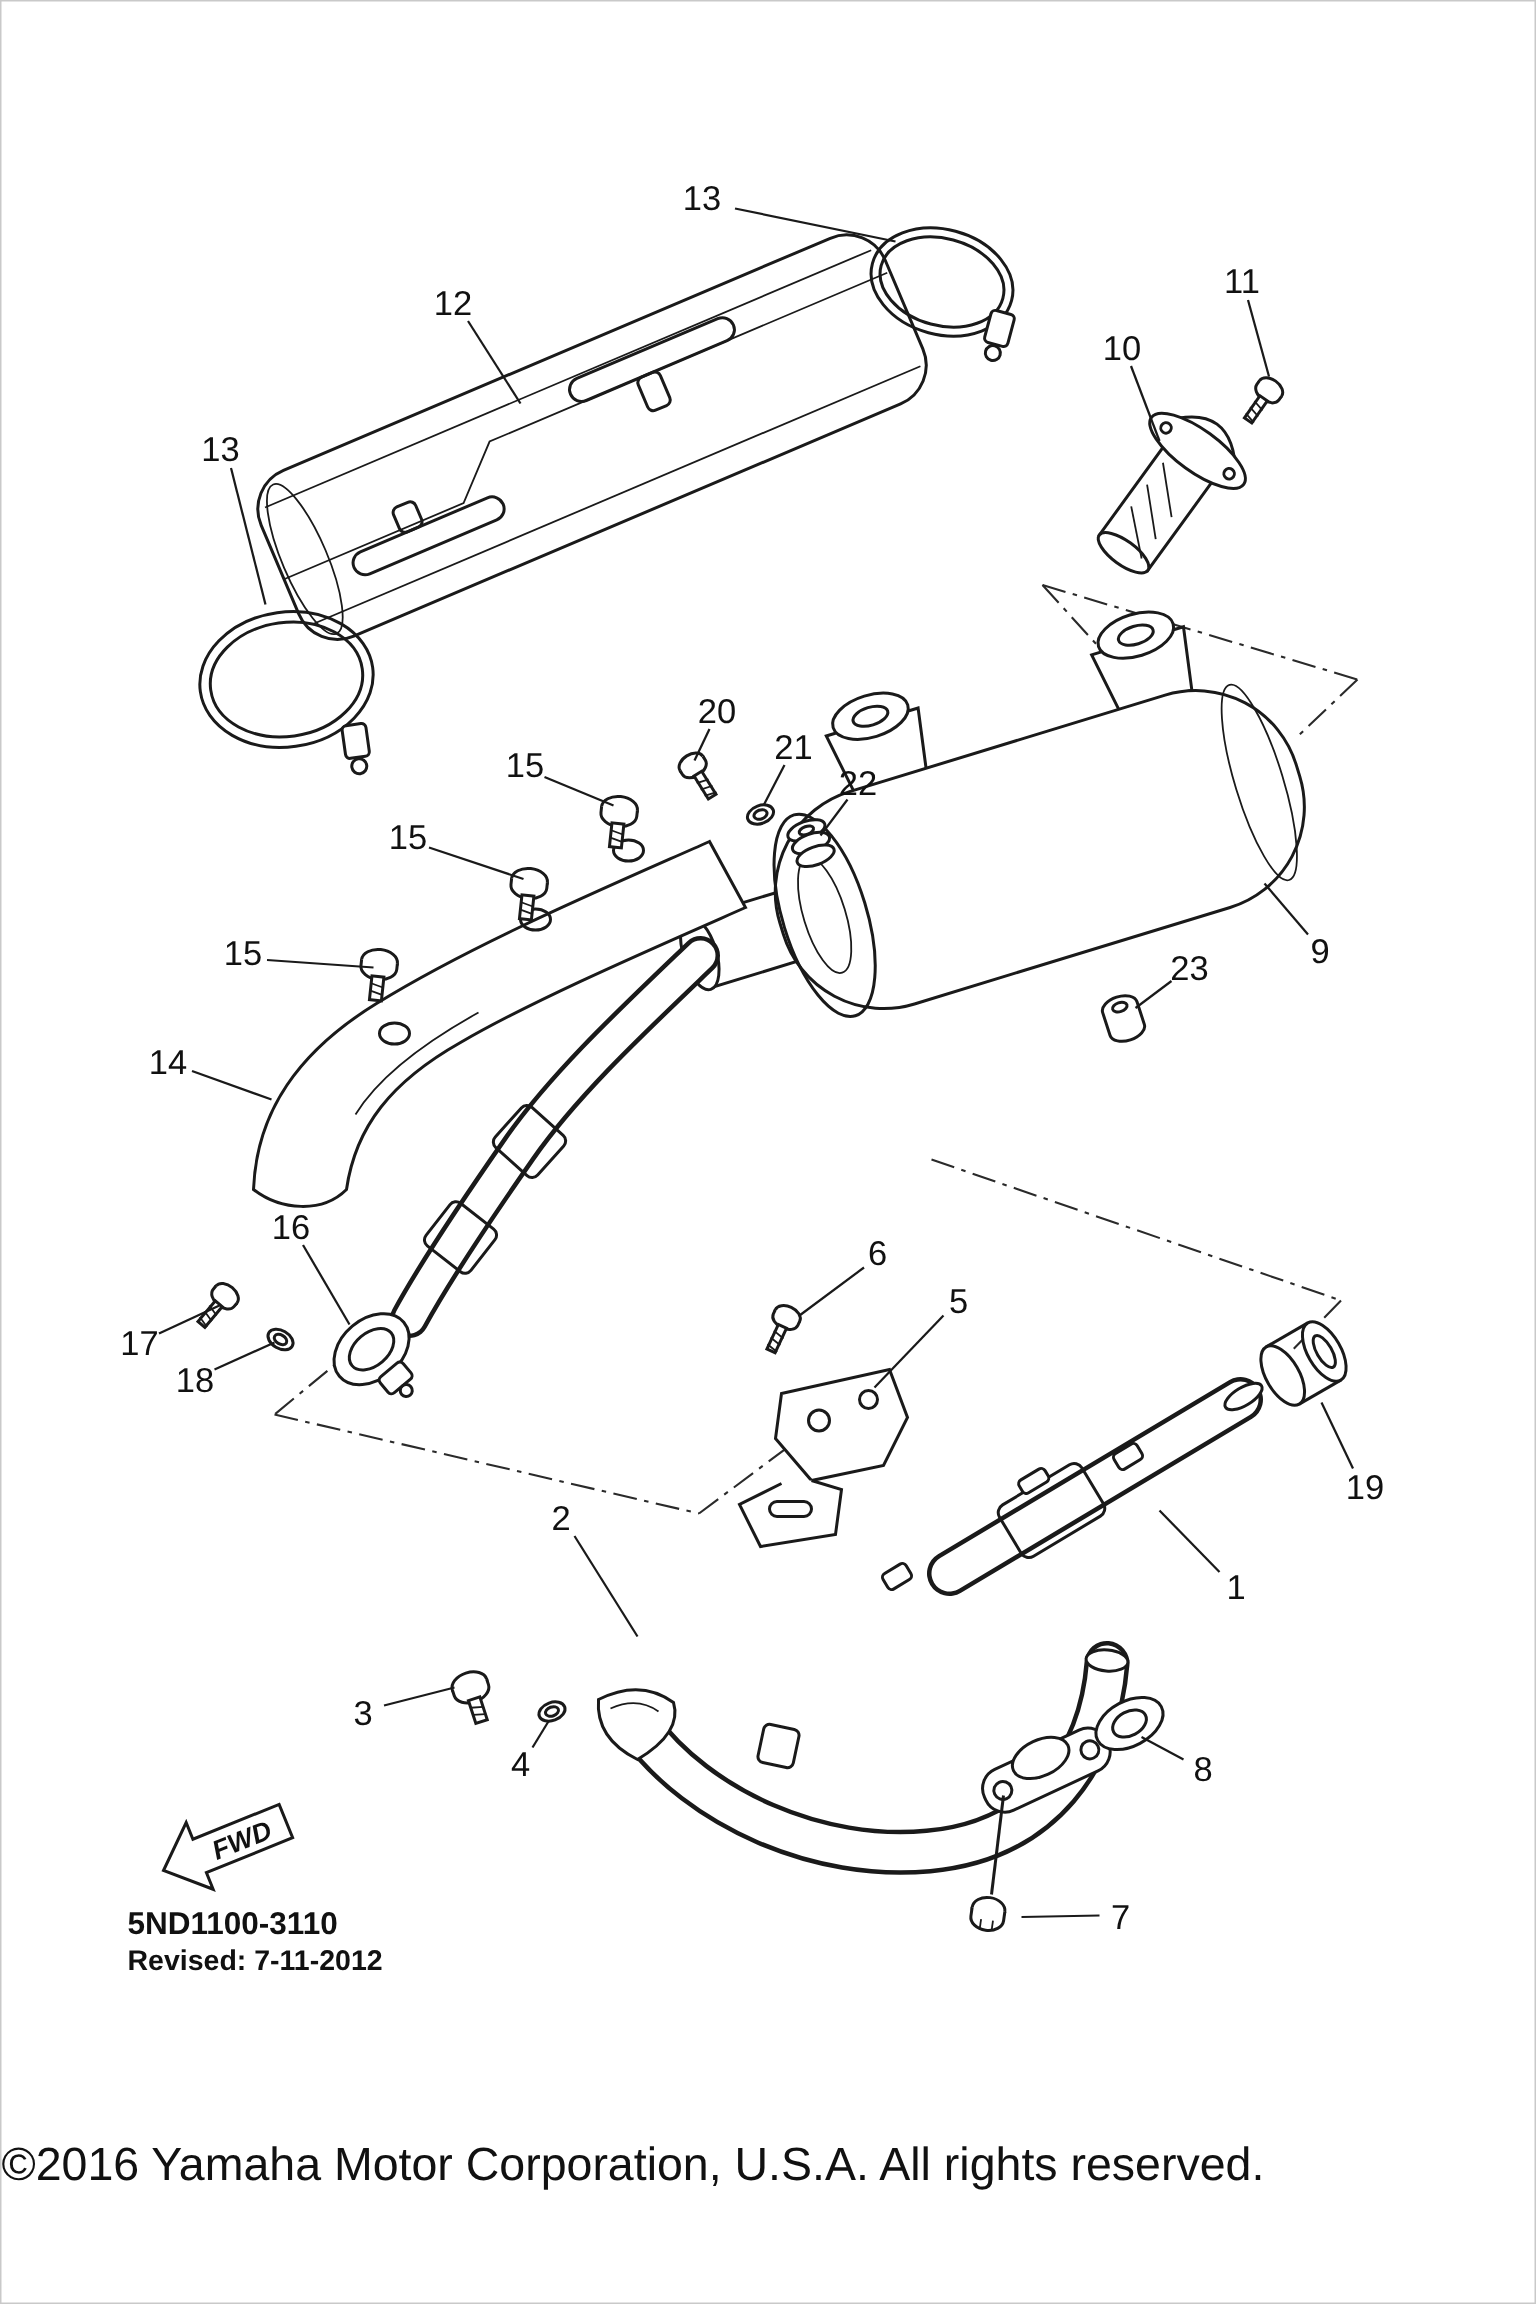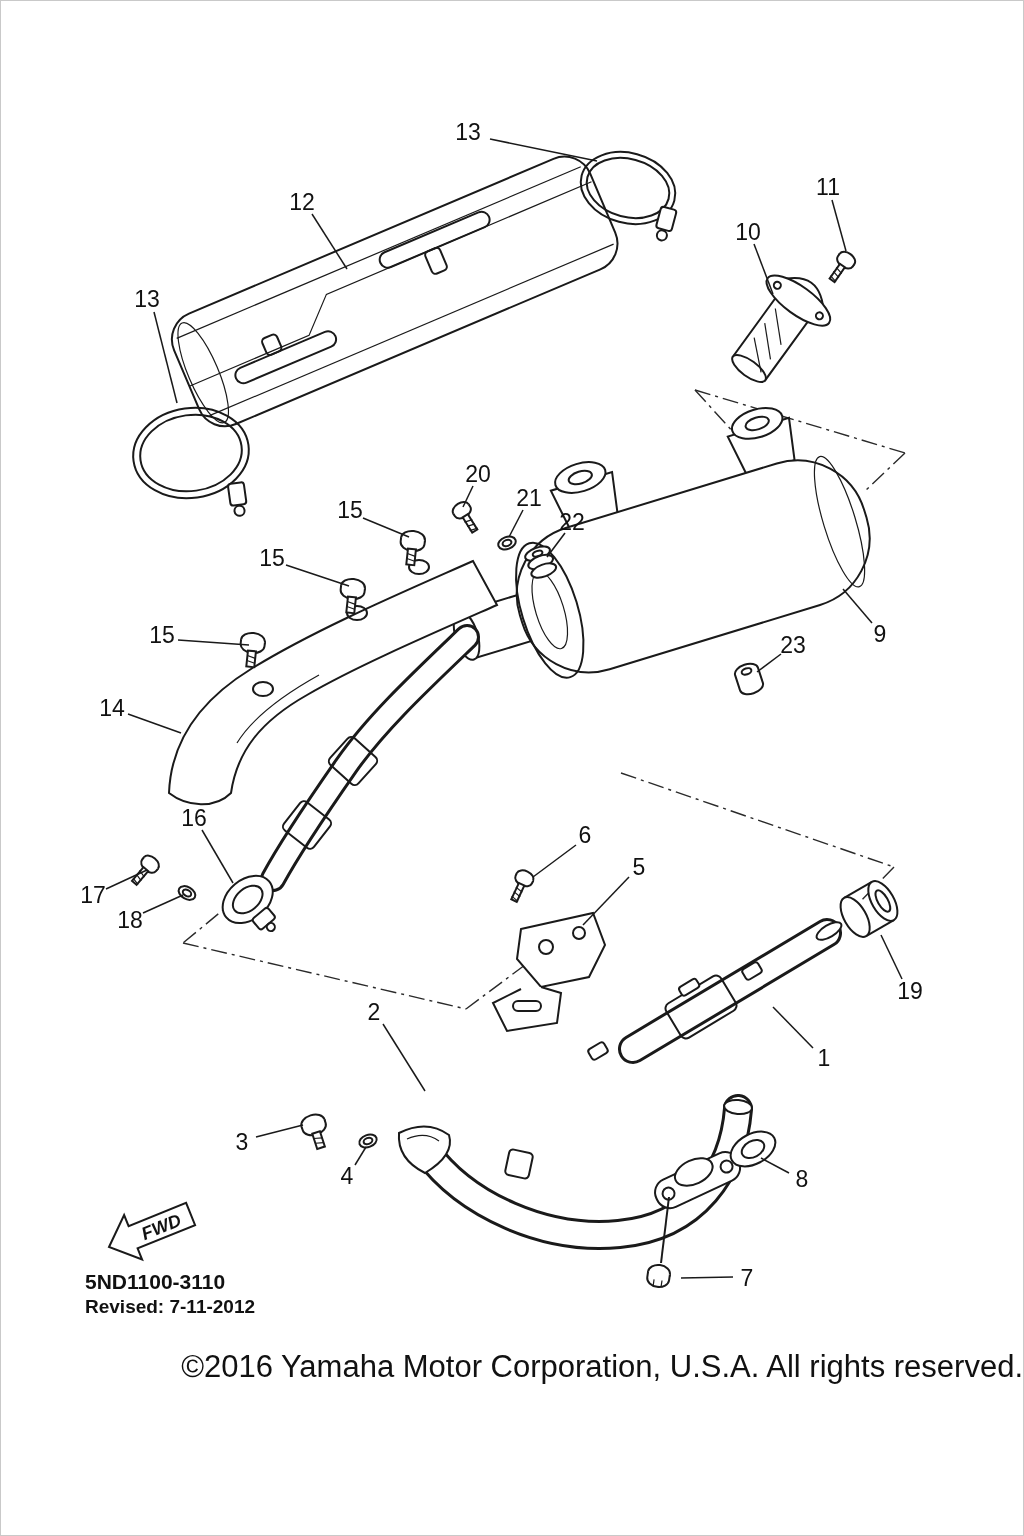--- a/index.html
+++ b/index.html
@@ -13,21 +13,21 @@
   .pipe-outer{fill:none;stroke:#1a1a1a;stroke-width:30;stroke-linecap:round;}
   .pipe-outer2{fill:none;stroke:#1a1a1a;stroke-width:26;stroke-linecap:round;}
   .pipe-inner{fill:none;stroke:#ffffff;stroke-width:24;stroke-linecap:round;}
   .pipe-inner2{fill:none;stroke:#ffffff;stroke-width:20;stroke-linecap:round;}
   .dash{fill:none;stroke:#2a2a2a;stroke-width:1.4;stroke-dasharray:16 5 3 5;}
   .leader{stroke:#1a1a1a;stroke-width:1.5;}
   .callout{font:23px "Liberation Sans",sans-serif;fill:#111;text-anchor:middle;}
   .partnum{font:600 21px "Liberation Sans",sans-serif;fill:#111;}
   .revised{font:700 19px "Liberation Sans",sans-serif;fill:#111;}
   .fwdtxt{font:italic 700 18px "Liberation Sans",sans-serif;fill:#111;text-anchor:middle;}
-  .copyright{position:absolute;left:0;top:1348px;width:100%;text-align:right;
+  .copyright{position:absolute;left:0;top:1424px;width:100%;text-align:left;
              font-size:31px;color:#111;letter-spacing:0px;}
 </style>
 </head>
 <body>
 
 <div class="page">
 
 <svg id="drawing" width="1024" height="1536" viewBox="0 0 1024 1536">
 
   <defs>

